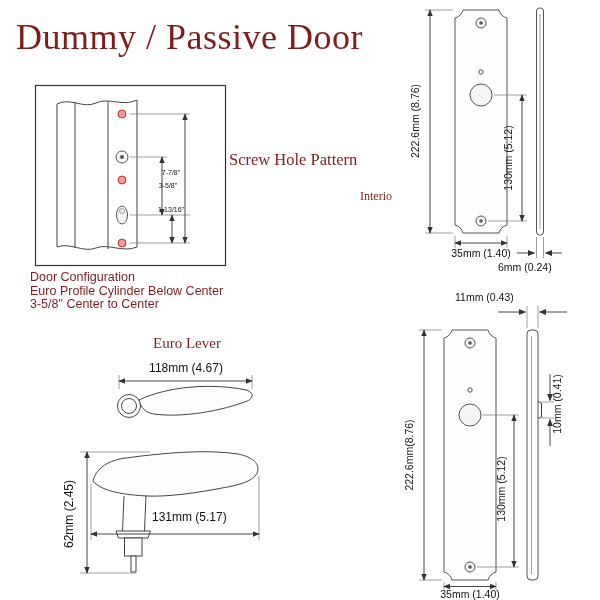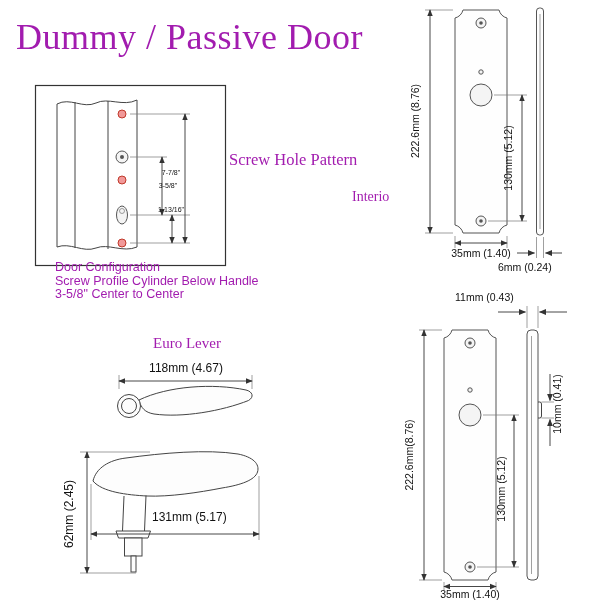--- a/index.html
+++ b/index.html
@@ -1,18 +1,18 @@
 <!DOCTYPE html>
 <html><head>
 <meta charset="utf-8">
 <style>
   html,body { margin:0; padding:0; background:#fff; }
   .canvas { position:relative; width:600px; height:600px; background:#ffffff; overflow:hidden;
             font-family:"Liberation Sans",sans-serif; }
-  .abs { position:absolute; white-space:nowrap; color:#a21caf; }
+  .abs { position:absolute; white-space:nowrap; color:#7f1d1d; }
   .title { font-family:"Liberation Serif",serif; font-size:36px; letter-spacing:0.5px; }
   .serif { font-family:"Liberation Serif",serif; }
   .cfg { font-size:12.5px; line-height:13.5px; font-family:"Liberation Sans",sans-serif; }
   svg text { font-family:"Liberation Sans",sans-serif; fill:#111; }
   .dim  { font-size:10.5px; }
   .dim2 { font-size:12px; }
   .dimxs { font-size:7px; }
   .draw { stroke:#444; stroke-width:1; fill:none; }
   .fillw { fill:#fdfdfd; }
   .plate { stroke:#555; stroke-width:1; fill:#fefefe; }
@@ -171,23 +171,23 @@
       <line class="ln" x1="550" y1="374" x2="550" y2="400.5" marker-end="url(#arw)"></line>
       <line class="ln" x1="550" y1="446" x2="550" y2="419.5" marker-end="url(#arw)"></line>
       <text class="dim" text-anchor="middle" transform="rotate(-90 561 404)" x="561" y="404">10mm (0.41)</text>
     </g>
   </svg>
 
   <div class="abs title" style="left:16px; top:16px;">Dummy / Passive Door</div>
 
   <div class="abs serif" style="left:229px; top:150px; font-size:16.5px;text-align:center;">Screw Hole Pattern</div>
 
-  <div class="abs serif" style="left:352px; top:189px; font-size:14px;">Interio</div>
+  <div class="abs serif" style="left:360px; top:189px; font-size:12px;">Interio</div>
 
-  <div class="abs cfg" style="left:30px; top:261px;margin-left:25px;">
+  <div class="abs cfg" style="left:30px; top:271px;">
     <div>Door Configuration</div>
-    <div>Screw Profile Cylinder Below Handle</div>
+    <div>Euro Profile Cylinder Below Center</div>
     <div>3-5/8" Center to Center</div>
   </div>
 
   <div class="abs serif" style="left:153px; top:335px; font-size:15px;">Euro Lever</div>
 
 </div>
 
 </body></html>

